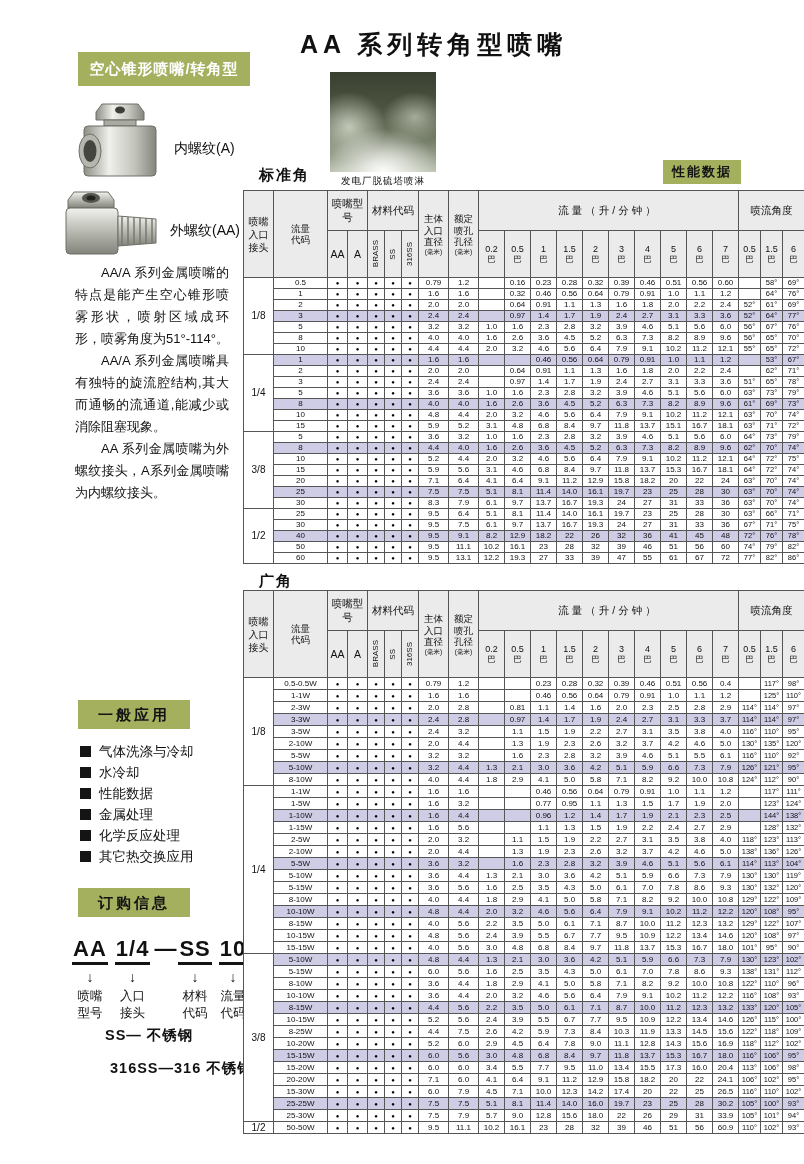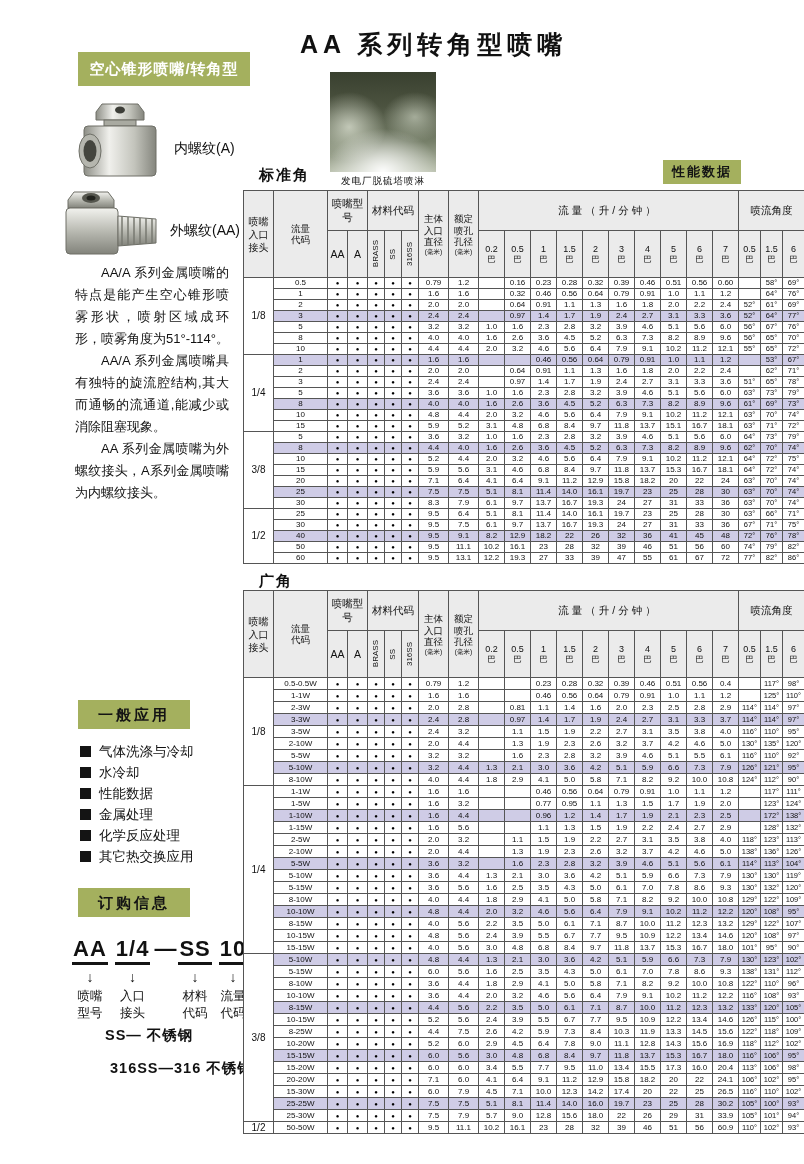--- a/index.html
+++ b/index.html
@@ -1320,21 +1320,21 @@
             <td></td>
             <td>0.96</td>
             <td>1.2</td>
             <td>1.4</td>
             <td>1.7</td>
             <td>1.9</td>
             <td>2.1</td>
             <td>2.3</td>
             <td>2.5</td>
             <td class="ang"></td>
-            <td class="ang">172°</td>
+            <td class="ang">144°</td>
             <td class="ang">138°</td>
           </tr>
           <tr>
             <td class="code">1-15W</td>
             <td class="dot">●</td>
             <td class="dot">●</td>
             <td class="dot">●</td>
             <td class="dot">●</td>
             <td class="dot">●</td>
             <td>1.6</td>

